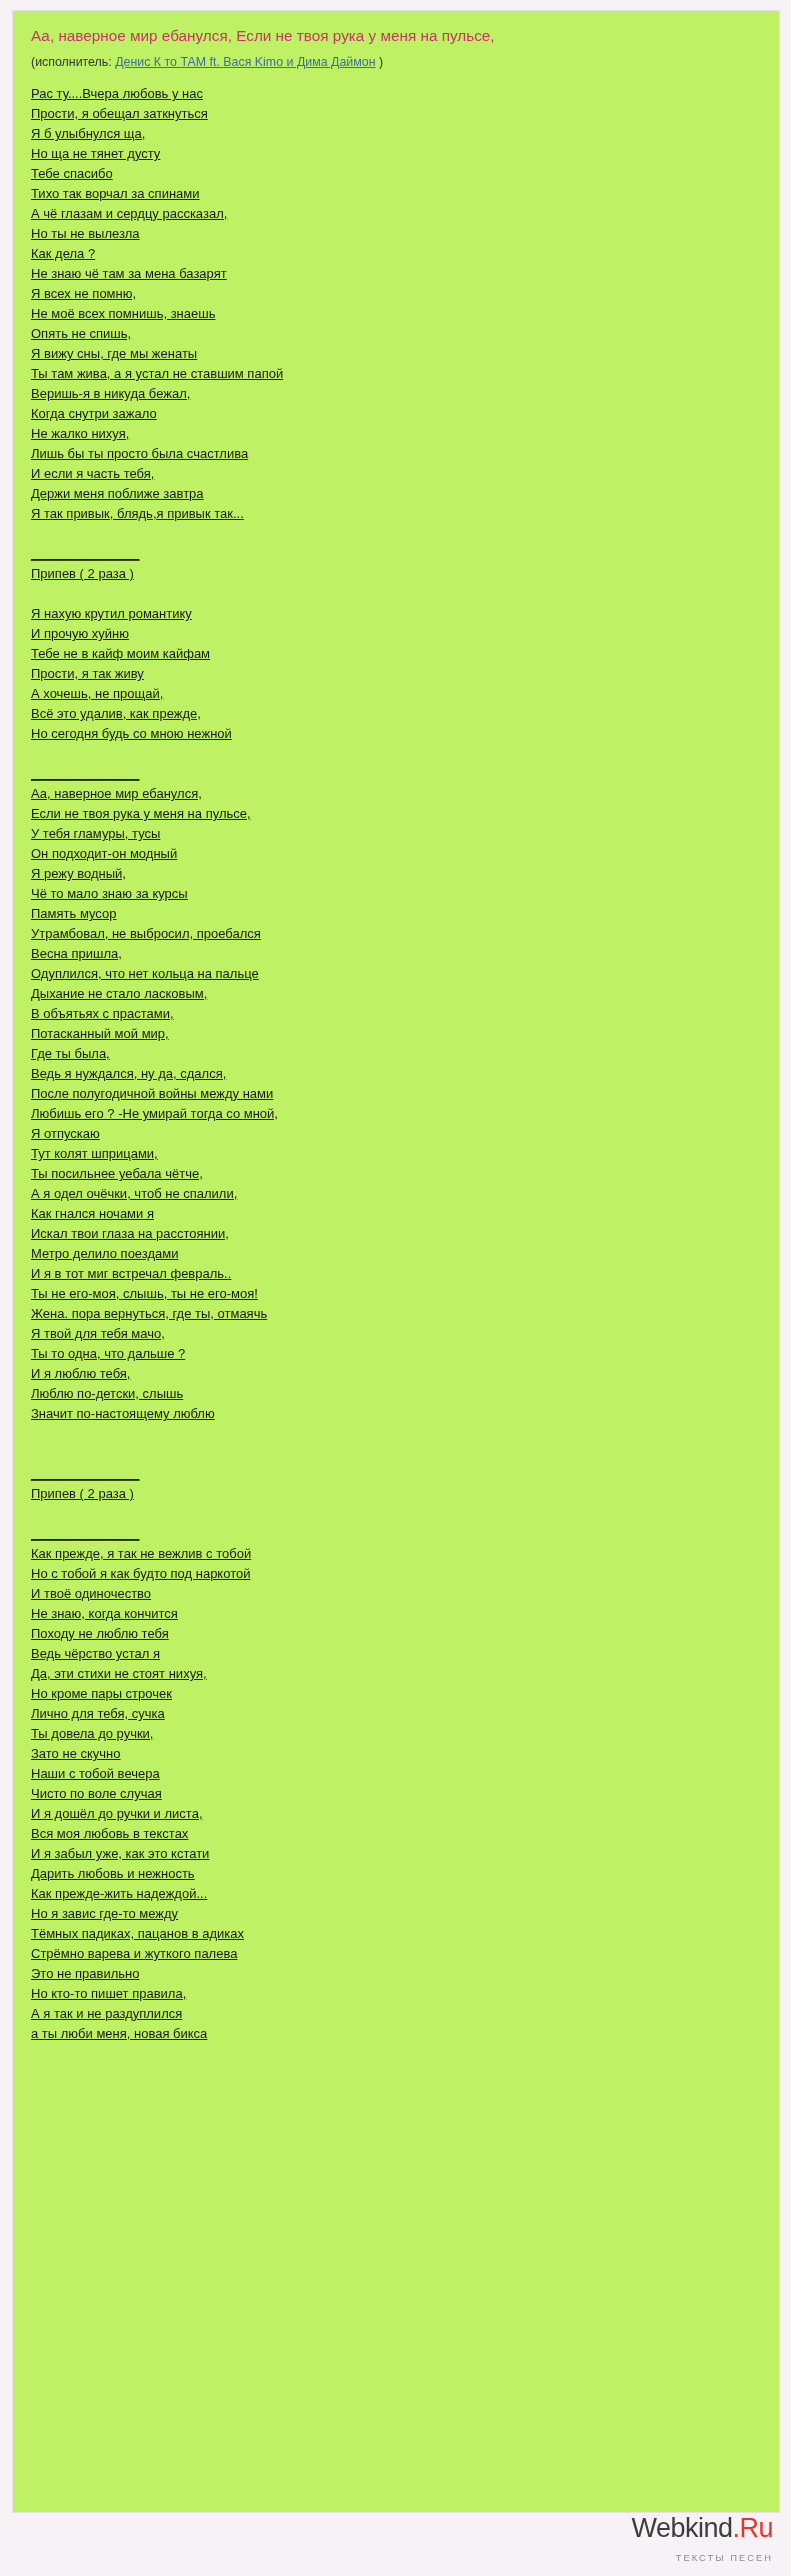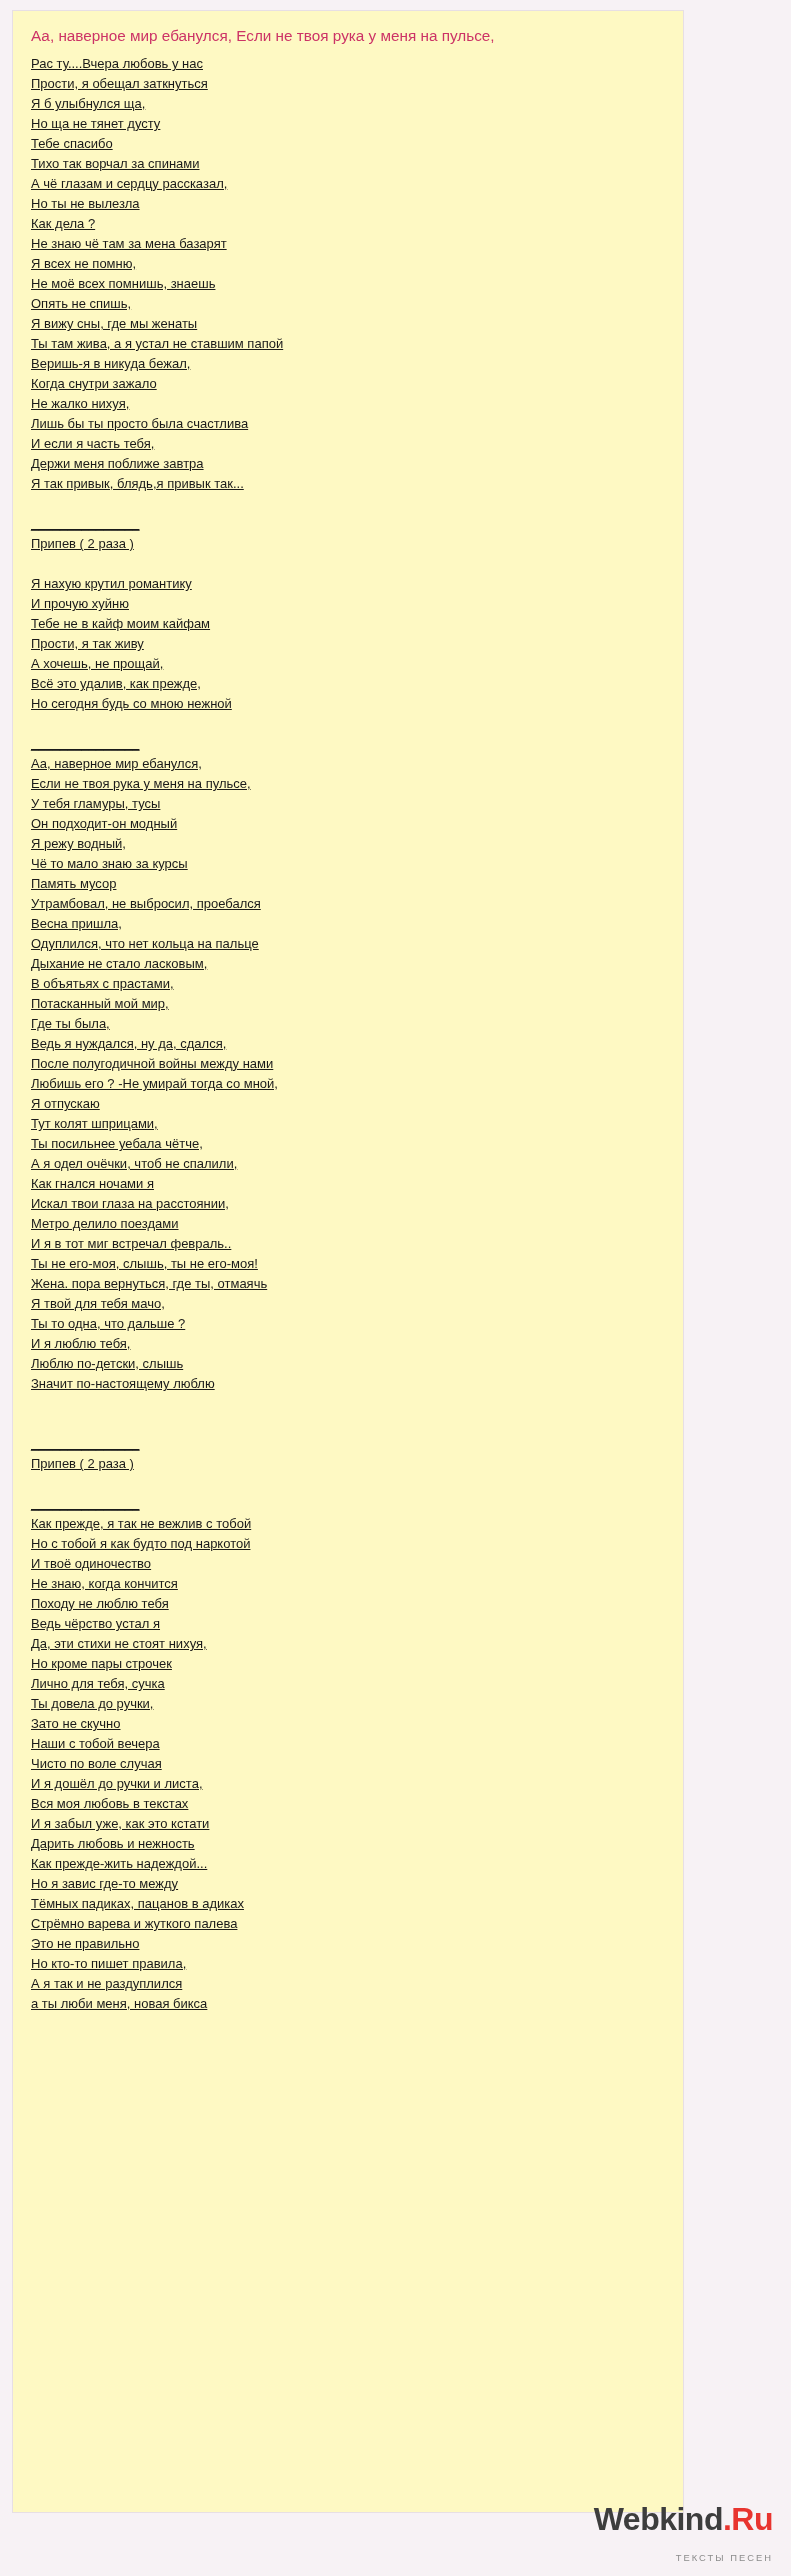--- a/index.html
+++ b/index.html
@@ -18,22 +18,22 @@
     width: 791px;
     min-height: 2576px;
     background: #f7f2f5;
     box-sizing: border-box;
     padding: 0;
   }
   .song-card {
     position: absolute;
     left: 12px;
     top: 10px;
-    width: 672px;
-    background: #fef9c3;
+    width: 768px;
+    background: #bef264;
     border: 1px solid #e7dfe4;
     box-sizing: border-box;
     padding: 14px 18px 16px 18px;
     min-height: 2503px;
   }
   .song-title {
     color: #cc3366;
     font-size: 15.3px;
     line-height: 21px;
     font-family: "Liberation Sans", sans-serif;
@@ -64,45 +64,50 @@
   }
   .watermark {
     position: absolute;
     right: 18px;
     bottom: 14px;
     text-align: right;
     line-height: 1;
     user-select: none;
   }
   .wm-main {
-    font-size: 32px;
-    font-weight: bold;
+    font-size: 27px;
+    font-weight: normal;
     color: #3d3d3d;
     letter-spacing: -0.5px;
     margin-top: 27px;
   }
   .wm-main .wm-ru {
     color: #e8342f;
   }
   .wm-sub {
     font-size: 9.4px;
     color: #8c8c8c;
     letter-spacing: 2px;
-    margin-top: 18px;
+    margin-top: 11px;
   }
 </style>
 </head>
 <body>
 
 <div class="page">
 
   <div class="song-card">
 
     <h1 class="song-title">Аа, наверное мир ебанулся, Если не твоя рука у меня на пульсе,</h1>
 
+    <div class="performer-line">
+      <span class="perf-label">(исполнитель:</span>
+      <span class="performer-link">Денис К то ТАМ ft. Вася Kimo и Дима Даймон</span>
+      <span class="perf-label">)</span>
+    </div>
 
     <div class="lyrics">Рас ту....Вчера любовь у нас
 Прости, я обещал заткнуться
 Я б улыбнулся ща,
 Но ща не тянет дусту
 Тебе спасибо
 Тихо так ворчал за спинами
 А чё глазам и сердцу рассказал,
 Но ты не вылезла
 Как дела ?

